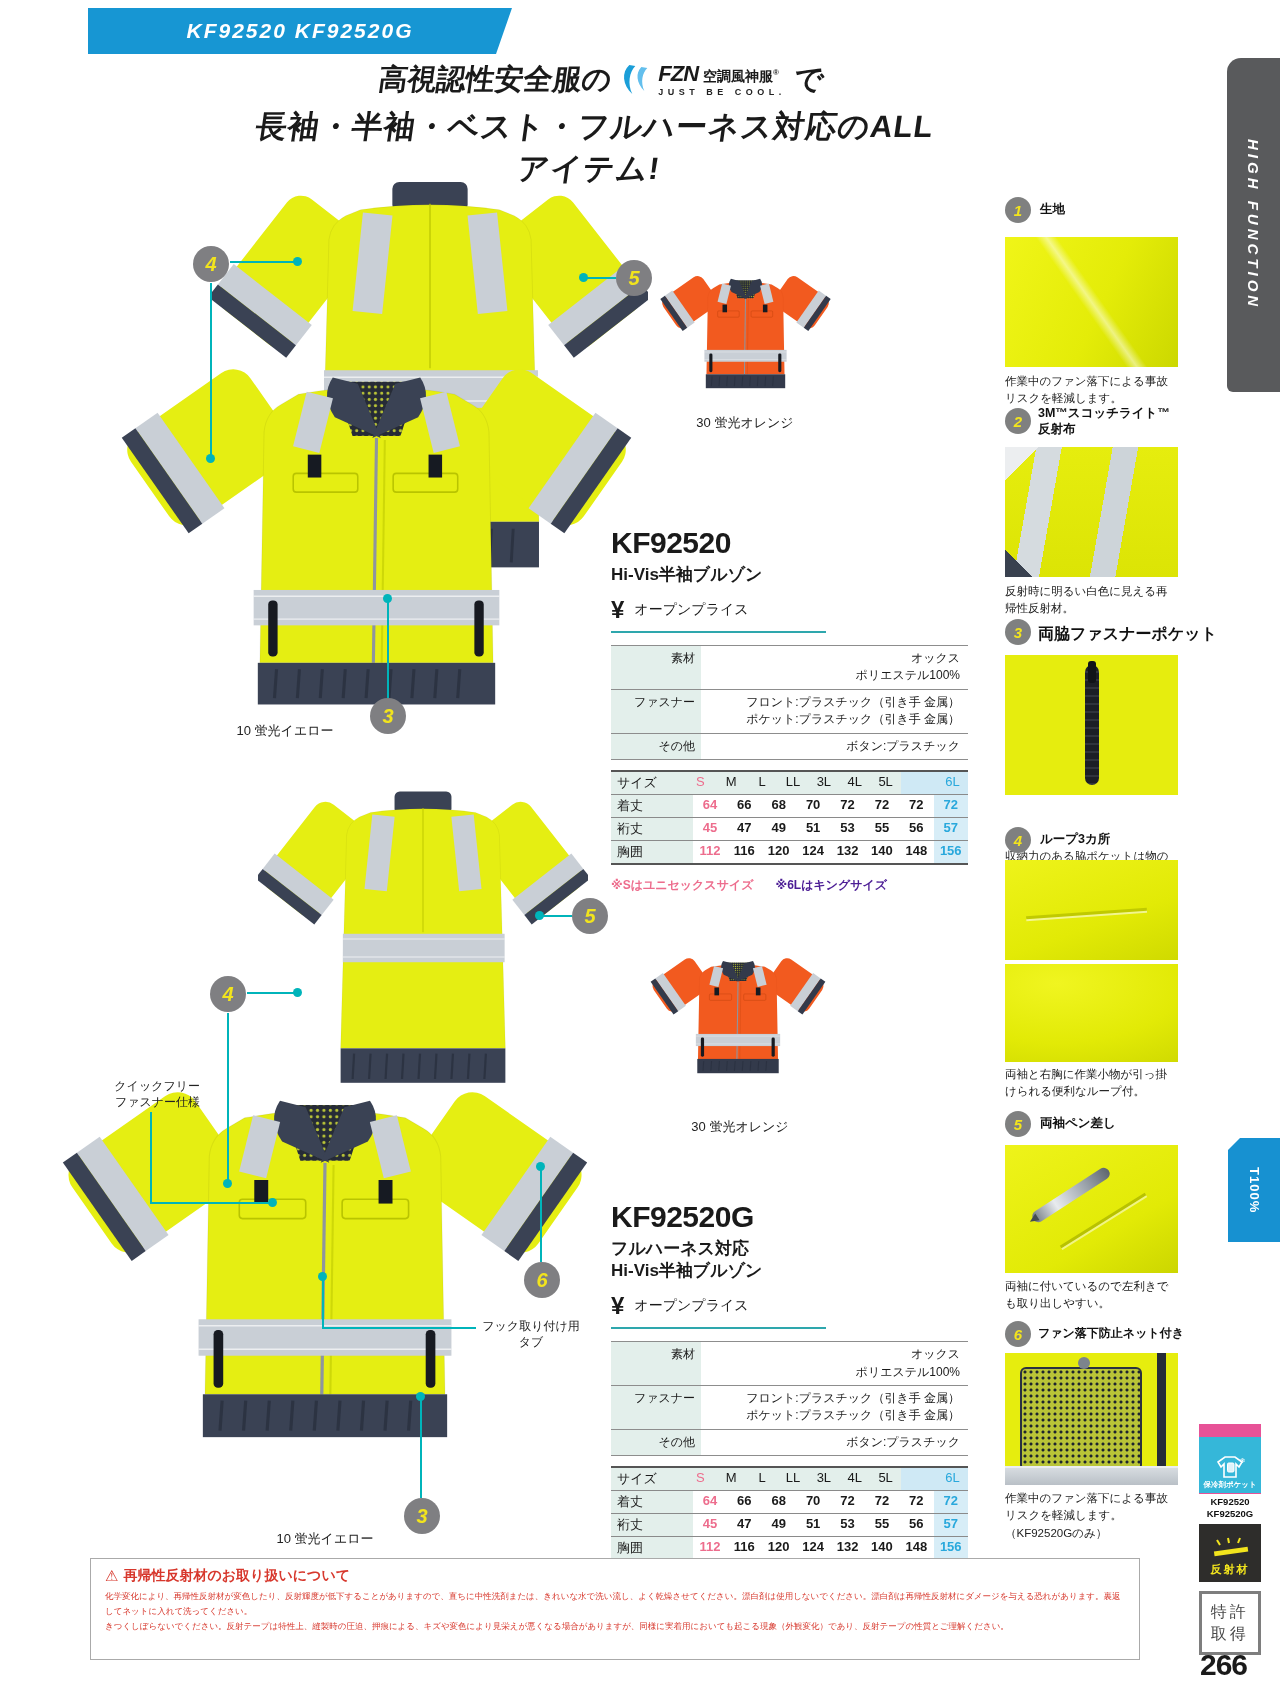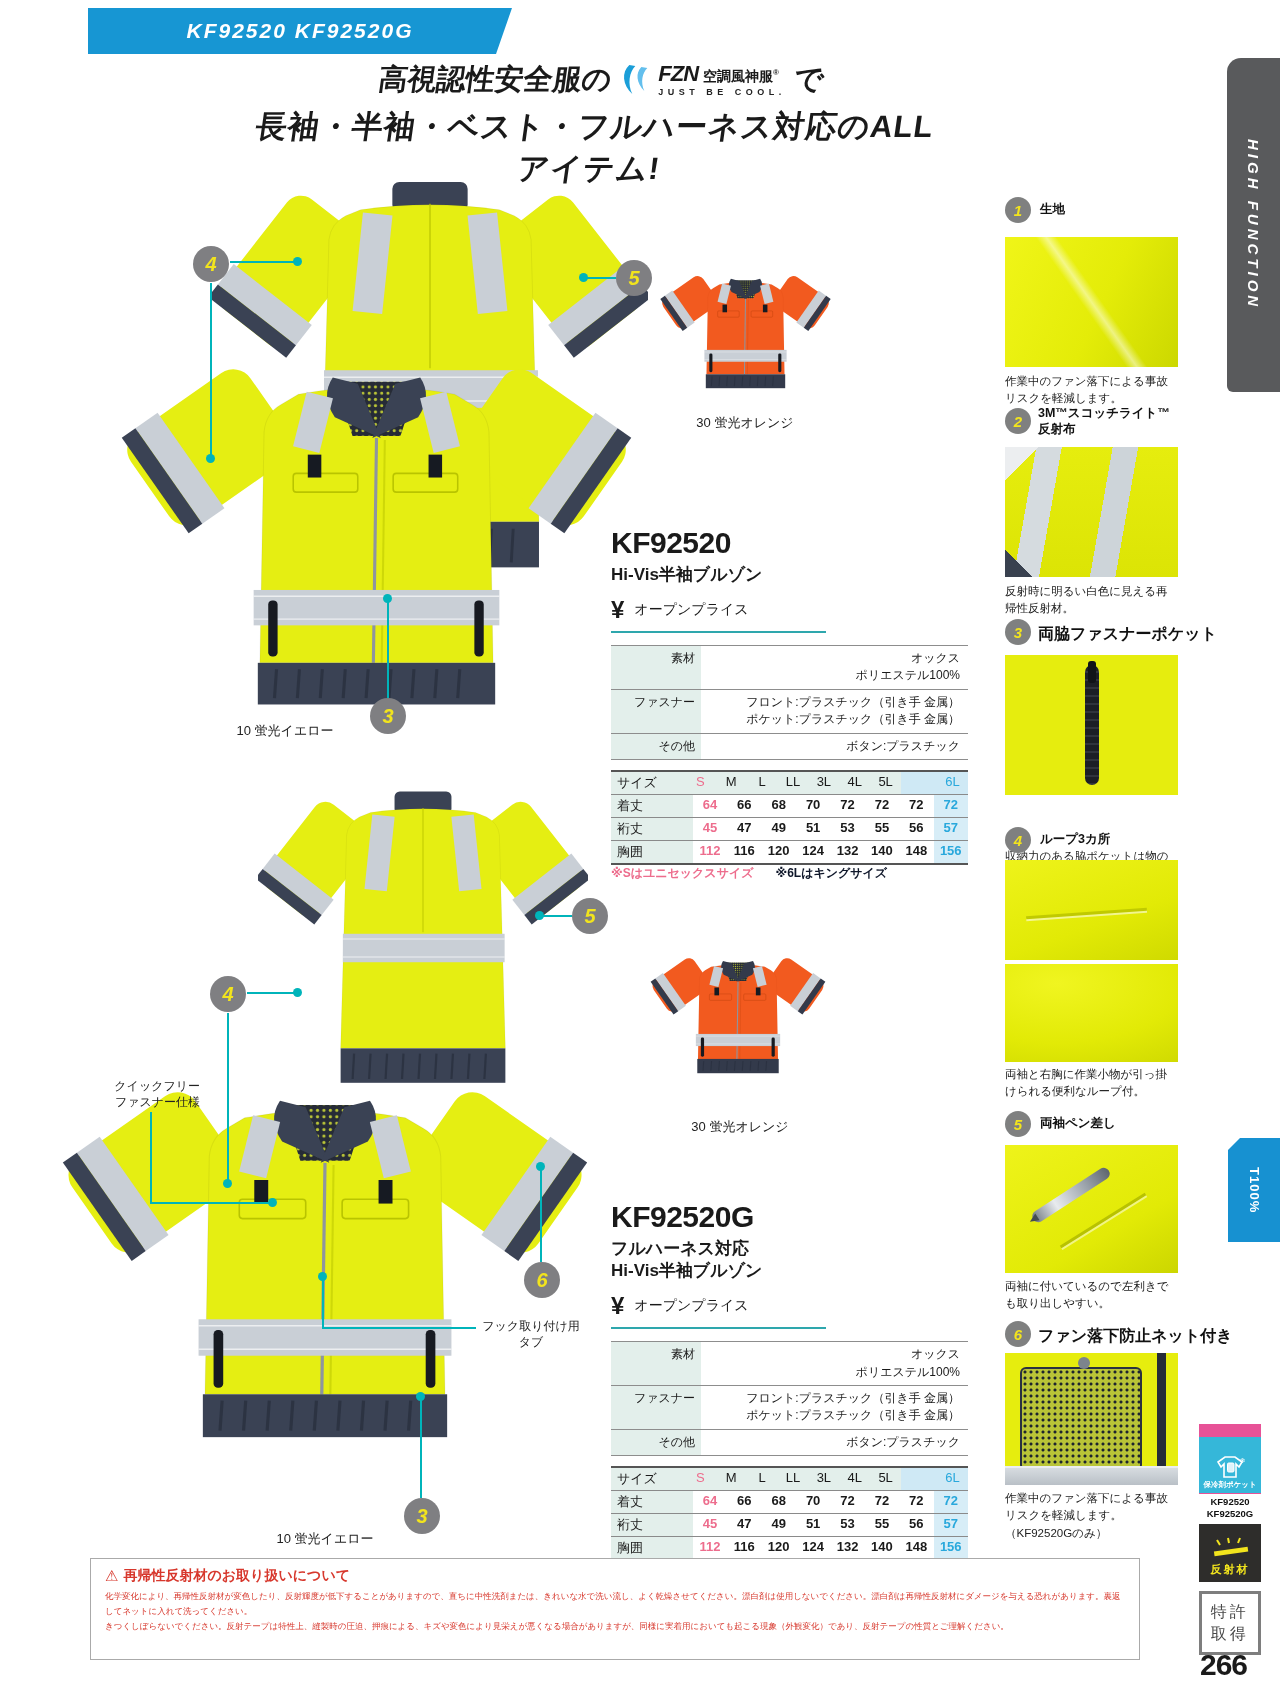--- a/index.html
+++ b/index.html
@@ -70,23 +70,23 @@
   .spec-row .sv{flex:1;padding:4px 8px;}
   .sizetable{margin-top:10px;border-top:2px solid #555;border-bottom:2px solid #555;}
   .str{display:flex;border-bottom:1px solid #8a8a8a;font-size:13px;font-weight:700;}
   .str:last-child{border-bottom:none;}
   .str span{width:35px;text-align:center;padding:2px 0;}
   .str span.lbl{width:77px;text-align:left;padding-left:6px;background:#e3efeb;font-weight:400;}
   .str.hdr span{background:#e3efeb;font-weight:400;}
   .str .s-col{color:#ed6d8d;}
   .str .xl-col{color:#29a8dc;background:#d7edf7 !important;}
   .str.hdr .xl-col{background:#cfe9f5 !important;padding-left:36px;}
-  .notes{margin-top:0;font-size:12px;font-weight:700;display:flex;gap:22px;}
+  .notes{margin-top:12px;font-size:12px;font-weight:700;display:flex;gap:22px;}
   .note-s{color:#ed6d8d;}
-  .note-6l{color:#0f172a;}
+  .note-6l{color:#4c1d95;}
 
   
   .fcir{width:26px;height:26px;border-radius:50%;background:#7f8080;color:#f2e41d;font-weight:800;
     font-size:15px;font-style:italic;display:flex;align-items:center;justify-content:center;}
   .ftitle{font-size:12.5px;font-weight:700;line-height:1.25;color:#111;}
   .fcap{width:173px;font-size:11.5px;line-height:1.5;color:#222;}
   .ph{width:173px;background:#e6ed0e;overflow:hidden;}
   .ph-fabric{background:linear-gradient(115deg,#f0f518 0%,#e4ec08 55%,#ccd800 100%);}
   .ph-fabric .fold{position:absolute;inset:0;background:linear-gradient(55deg,transparent 46%,rgba(255,255,255,.5) 50%,transparent 54%);}
   .ph-reflect{background:
@@ -495,21 +495,21 @@
 
   <div class="abs fcir" style="left:1005px;top:1111px">5</div>
   <div class="abs ftitle" style="left:1040px;top:1116px">両袖ペン差し</div>
   <div class="abs ph ph-pen" style="left:1005px;top:1145px;height:128px">
     <div class="slitp"></div>
       <div class="pen"></div>
   </div>
   <div class="abs fcap" style="left:1005px;top:1278px">両袖に付いているので左利きでも取り出しやすい。</div>
 
   <div class="abs fcir" style="left:1005px;top:1321px">6</div>
-  <div class="abs ftitle" style="left:1038px;top:1326px;font-size:16px">ファン落下防止ネット付き</div>
+  <div class="abs ftitle" style="left:1038px;top:1326px;font-size:12px">ファン落下防止ネット付き</div>
   <div class="abs ph ph-net" style="left:1005px;top:1353px;height:132px">
     <div class="strap"></div>
       <div class="net"></div>
     <div class="snap"></div>
       <div class="band"></div>
   </div>
   <div class="abs fcap ml" style="left:1005px;top:1490px">作業中のファン落下による事故リスクを軽減します。
 （KF92520Gのみ）</div>
 
   <div class="abs sbadge badge-fan" style="top:1424px;height:70px">

